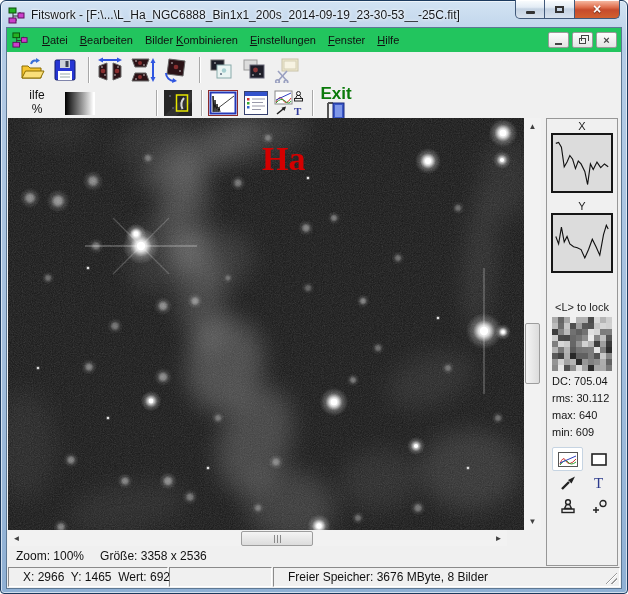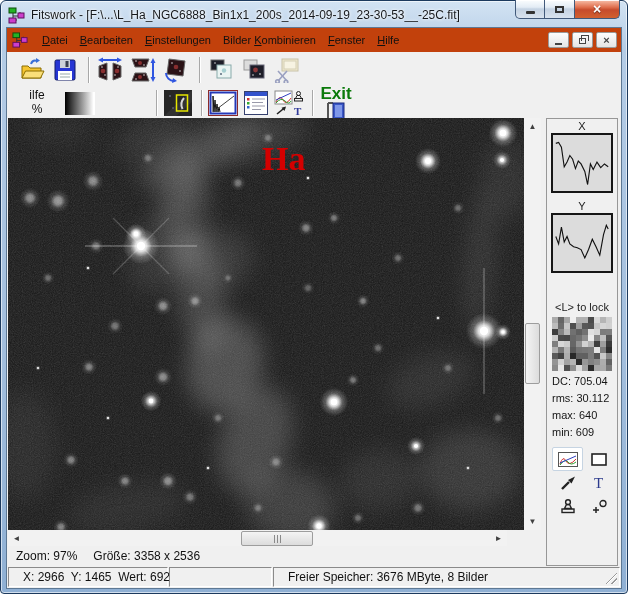--- a/index.html
+++ b/index.html
@@ -15,21 +15,21 @@
   .wbtn{height:19px;border:1px solid #41597a;border-top:none;display:flex;align-items:center;justify-content:center;
     background:linear-gradient(180deg,#fbfdfe,#e3ecf5 40%,#c4d2e2 50%,#d9e3ef);box-shadow:inset 0 1px 0 rgba(255,255,255,.9);}
   .wbtn-min{width:30px;border-radius:0 0 0 5px;}
   .wbtn-max{width:29px;border-left:none;border-right:none;}
   .wbtn-close{width:46px;border-radius:0 0 5px 0;background:linear-gradient(180deg,#f8c0ab,#e0704f 40%,#c64b2c 55%,#d2602f);}
   .g-minbar{width:9px;height:3px;background:#333;margin-top:7px;border-radius:1px;}
   .g-maxbox{width:9px;height:7px;border:2px solid #333;background:transparent;}
   .g-x{color:#fff;font-weight:bold;font-size:14px;line-height:1;text-shadow:0 1px 1px rgba(0,0,0,.5);}
   .client{position:absolute;left:7px;top:28px;width:614px;height:560px;background:#f0f0f0;box-shadow:0 0 0 1px #5d7894;}
   
-  .menubar{position:absolute;left:0;top:0;width:614px;height:24px;display:flex;align-items:center;background:#c2410c;}
+  .menubar{position:absolute;left:0;top:0;width:614px;height:24px;display:flex;align-items:center;background:#22c55e;}
   .mdi-doc-icon{width:16px;height:16px;margin-left:5px;flex:0 0 auto;}
   .menu-items{display:flex;margin-left:8px;}
   .menu-item{padding:4px 6px;white-space:nowrap;cursor:default;}
   .menu-item u{text-decoration:underline;}
   .mdi-ctrls{position:absolute;right:4px;top:4px;display:flex;}
   .mbtn{width:21px;height:16px;margin-left:3px;border:1px solid #9a9a9a;background:linear-gradient(#fdfdfd,#e4e4e4);
     display:flex;align-items:center;justify-content:center;border-radius:2px;}
   .g-mmin{width:7px;height:2px;background:#444;margin-top:7px;}
   .g-mrst{position:relative;width:7px;height:6px;border:1px solid #444;background:#f4f4f4;margin-top:2px;}
   .g-mrst::before{content:"";position:absolute;left:1px;top:-4px;width:6px;height:5px;border:1px solid #444;border-bottom:none;}
@@ -110,22 +110,22 @@
     <div class="menubar">
       <svg class="mdi-doc-icon" viewBox="0 0 17 17">
         <path d="M5 5 V13 H9 M5 9 H12 M12 5 V9" stroke="#333" fill="none"></path>
         <rect x="1" y="1" width="7" height="5" fill="#24b324" stroke="#0b4d0b"></rect>
         <rect x="1" y="11" width="7" height="5" fill="#cc3ecc" stroke="#5e0f5e"></rect>
         <rect x="10" y="6" width="6" height="5" fill="#cc3ecc" stroke="#5e0f5e"></rect>
       </svg>
       <div class="menu-items" id="menu-items">
           <span class="menu-item"><u>D</u>atei</span>
           <span class="menu-item"><u>B</u>earbeiten</span>
+          <span class="menu-item">Bilder <u>K</u>ombinieren</span>
           <span class="menu-item"><u>E</u>instellungen</span>
-          <span class="menu-item">Bilder <u>K</u>ombinieren</span>
           <span class="menu-item"><u>F</u>enster</span>
           <span class="menu-item"><u>H</u>ilfe</span>
         </div>
       <div class="mdi-ctrls">
         <div class="mbtn">
             <span class="g-mmin"></span>
           </div>
         <div class="mbtn">
             <span class="g-mrst"></span>
           </div>
@@ -496,21 +496,21 @@
             <svg width="18" height="16" viewBox="0 0 18 16">
               <path d="M3 11 h6 M6 8 v6" stroke="#222" stroke-width="1.5"></path>
               <circle cx="13" cy="4.5" r="3" fill="none" stroke="#222" stroke-width="1.3"></circle>
             </svg>
           </div>
         </div>
       </div>
     </div>
 
     <div class="zoomline">
-      <span style="margin-left:8px;">Zoom: 97%</span>
+      <span style="margin-left:8px;">Zoom: 100%</span>
       <span style="margin-left:16px;">Größe: 3358 x 2536</span>
     </div>
 
     <div class="statusbar">
       <div class="sb-panel" style="left:1px;width:160px;">
         <span>X: 2966  Y: 1465  Wert: 692</span>
       </div>
       <div class="sb-panel" style="left:162px;width:103px;"></div>
       <div class="sb-panel" style="left:266px;width:347px;">
         <span>Freier Speicher: 3676 MByte, 8 Bilder</span>

